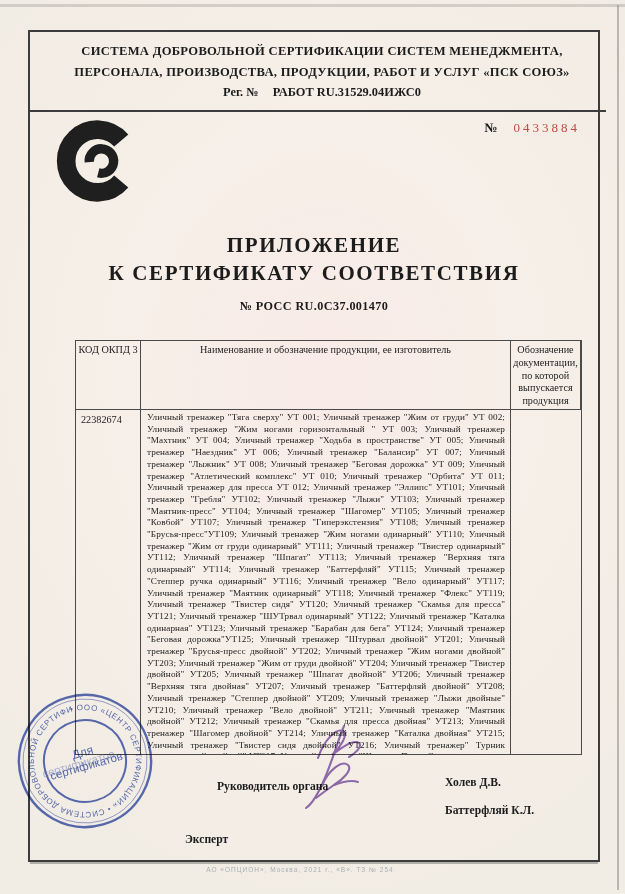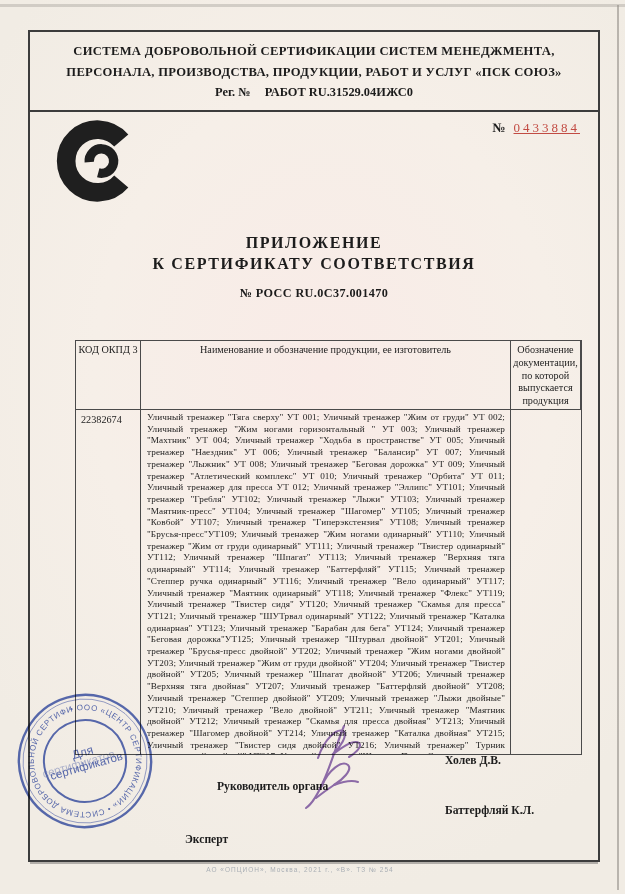--- a/index.html
+++ b/index.html
@@ -6,29 +6,29 @@
   body{background:#e8e4de;font-family:"Liberation Serif", serif;}
   .page{position:relative;width:625px;height:894px;margin:0 auto;overflow:hidden;
         background:
           radial-gradient(ellipse 420px 520px at 52% 42%, #f9ebe7 0%, #f6efe8 55%, #f1ece4 100%);
         color:#1c1c1c;}
   .scan-top-edge{position:absolute;left:0;top:4px;width:100%;height:3px;background:#b7b2ab;opacity:.55;}
   .scan-right-edge{position:absolute;top:5px;right:6px;width:2px;height:885px;background:#948f88;opacity:.6;}
   .frame{position:absolute;left:28px;top:30px;width:568px;height:828px;border:2px solid #3c3c3c;
          box-shadow:0 4px 0 -2px rgba(60,60,60,.35);}
   .hdr{position:absolute;left:0;top:0;width:100%;height:78px;border-bottom:2px solid #3c3c3c;
-       display:flex;flex-direction:column;justify-content:center;align-items:center;gap:2px;}
+       display:flex;flex-direction:column;justify-content:center;align-items:center;gap:2px;padding-left:8px;}
   .hdr-line{font-weight:bold;font-size:12.6px;letter-spacing:.3px;text-align:center;line-height:1.5;}
   .hdr-reg{font-weight:bold;font-size:12.4px;margin-top:2px;}
   .hdr-reg .sp{display:inline-block;width:14px;}
   .serial{position:absolute;right:18px;top:88px;font-size:13px;font-weight:bold;}
-  .serial .num{color:#c24b43;letter-spacing:3px;font-weight:normal;margin-left:8px;text-decoration:underline;}
+  .serial .num{color:#c24b43;letter-spacing:3px;font-weight:normal;margin-left:16px;}
   .logo{position:absolute;left:14px;top:80px;width:112px;height:98px;}
   .title-block{position:absolute;left:0;top:200px;width:100%;text-align:center;}
-  .title-l1,.title-l2{font-weight:bold;font-size:16px;letter-spacing:1.6px;line-height:1.32;}
+  .title-l1,.title-l2{font-weight:bold;font-size:21px;letter-spacing:1.6px;line-height:1.32;}
   .cert-no{font-weight:bold;font-size:12.2px;margin-top:12px;letter-spacing:.4px;}
   .tbl{position:absolute;left:45px;top:308px;width:505px;border:1px solid #4a4a4a;
        display:grid;grid-template-columns:65px 370px 70px;}
   .tc{border-right:1px solid #4a4a4a;box-sizing:border-box;}
   .tc:last-child{border-right:none;}
   .th{border-bottom:1px solid #4a4a4a;height:69px;font-size:10.2px;text-align:center;
       padding:3px 2px;line-height:1.25;}
   .td{height:344px;overflow:hidden;}
   .okpd{font-size:10.2px;padding:4px 2px 0 5px;}
   .products{font-size:9.2px;line-height:11.7px;text-align:justify;padding:2px 5px 0 6px;
@@ -76,21 +76,21 @@
     <div class="tbl">
       <div class="tc th">КОД ОКПД 3</div>
       <div class="tc th">Наименование и обозначение продукции, ее изготовитель</div>
       <div class="tc th">Обозначение документации, по которой выпускается продукция</div>
       <div class="tc td okpd">22382674</div>
       <div class="tc td products">Уличный тренажер "Тяга сверху" УТ 001; Уличный тренажер "Жим от груди" УТ 002; Уличный тренажер "Жим ногами горизонтальный " УТ 003; Уличный тренажер "Махтник" УТ 004; Уличный тренажер "Ходьба в пространстве" УТ 005; Уличный тренажер "Наездник" УТ 006; Уличный тренажер "Балансир" УТ 007; Уличный тренажер "Лыжник" УТ 008; Уличный тренажер "Беговая дорожка" УТ 009; Уличный тренажер "Атлетический комплекс" УТ 010; Уличный тренажер "Орбита" УТ 011; Уличный тренажер для пресса УТ 012; Уличный тренажер "Эллипс" УТ101; Уличный тренажер "Гребля" УТ102; Уличный тренажер "Лыжи" УТ103; Уличный тренажер "Маятник-пресс" УТ104; Уличный тренажер "Шагомер" УТ105; Уличный тренажер "Ковбой" УТ107; Уличный тренажер "Гиперэкстензия" УТ108; Уличный тренажер "Брусья-пресс"УТ109; Уличный тренажер "Жим ногами одинарный" УТ110; Уличный тренажер "Жим от груди одинарный"  УТ111; Уличный тренажер "Твистер одинарный" УТ112; Уличный тренажер "Шпагат" УТ113; Уличный тренажер "Верхняя тяга одинарный"  УТ114; Уличный тренажер "Баттерфляй" УТ115; Уличный тренажер "Степпер ручка одинарный" УТ116; Уличный тренажер "Вело одинарный" УТ117; Уличный тренажер "Маятник одинарный"  УТ118; Уличный тренажер "Флекс" УТ119; Уличный тренажер "Твистер сидя" УТ120; Уличный тренажер "Скамья для пресса" УТ121; Уличный тренажер "ШУТрвал одинарный" УТ122; Уличный тренажер "Каталка одинарная" УТ123; Уличный тренажер "Барабан для бега" УТ124; Уличный тренажер "Беговая дорожка"УТ125; Уличный тренажер "Штурвал двойной" УТ201; Уличный тренажер "Брусья-пресс двойной" УТ202; Уличный тренажер "Жим ногами двойной" УТ203; Уличный тренажер "Жим от груди двойной" УТ204; Уличный тренажер "Твистер двойной" УТ205; Уличный тренажер "Шпагат двойной" УТ206; Уличный тренажер "Верхняя тяга двойная" УТ207; Уличный тренажер "Баттерфляй двойной" УТ208; Уличный тренажер "Степпер двойной" УТ209; Уличный тренажер "Лыжи двойные" УТ210; Уличный тренажер "Вело двойной" УТ211; Уличный тренажер "Маятник двойной" УТ212; Уличный тренажер "Скамья для пресса двойная" УТ213; Уличный тренажер "Шагомер двойной" УТ214; Уличный тренажер "Каталка двойная" УТ215; Уличный тренажер "Твистер сидя двойной" УТ216; Уличный тренажер" Турник разнохватовый двойной" УТ217; Уличный тренажер "Штурвал Пресс Супер</div>
       <div class="tc td"></div>
     </div>
 
     <div class="role" style="top:748px;margin-left:32px;">Руководитель органа</div>
-    <div class="person" style="top:722px;">Холев Д.В.</div>
+    <div class="person" style="top:744px;">Холев Д.В.</div>
     <div class="role" style="top:801px;">Эксперт</div>
     <div class="person" style="top:772px;">Баттерфляй К.Л.</div>
   </div>
 
   <svg class="signature-svg" width="90" height="92" viewBox="0 0 90 92" aria-hidden="true">
     <g fill="none" stroke="#7d55ab" stroke-width="2.1" stroke-linecap="round" opacity="0.92">
       <path d="M56,4 C50,18 44,40 36,58 C30,72 24,82 18,86"></path>
       <path d="M30,36 C36,18 48,6 55,9 C61,12 52,26 44,33 C54,25 66,17 71,21 C75,25 66,32 61,35"></path>
       <path d="M34,64 C40,48 54,38 60,43 C65,48 54,58 46,63 C40,67 33,72 28,76"></path>
       <path d="M46,63 C54,60 64,58 70,60"></path>

